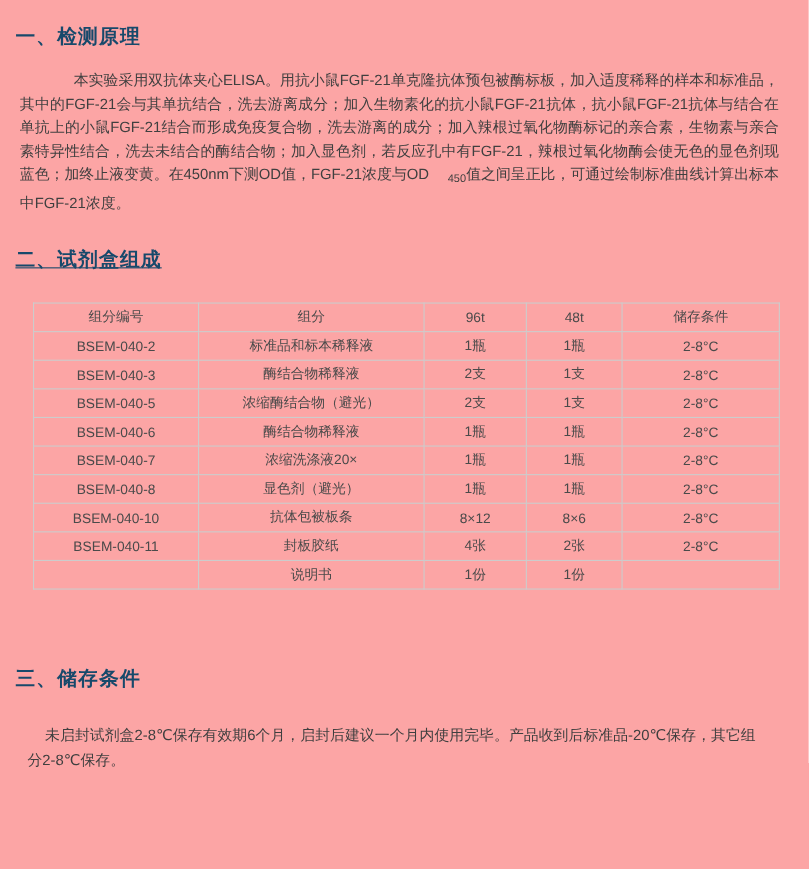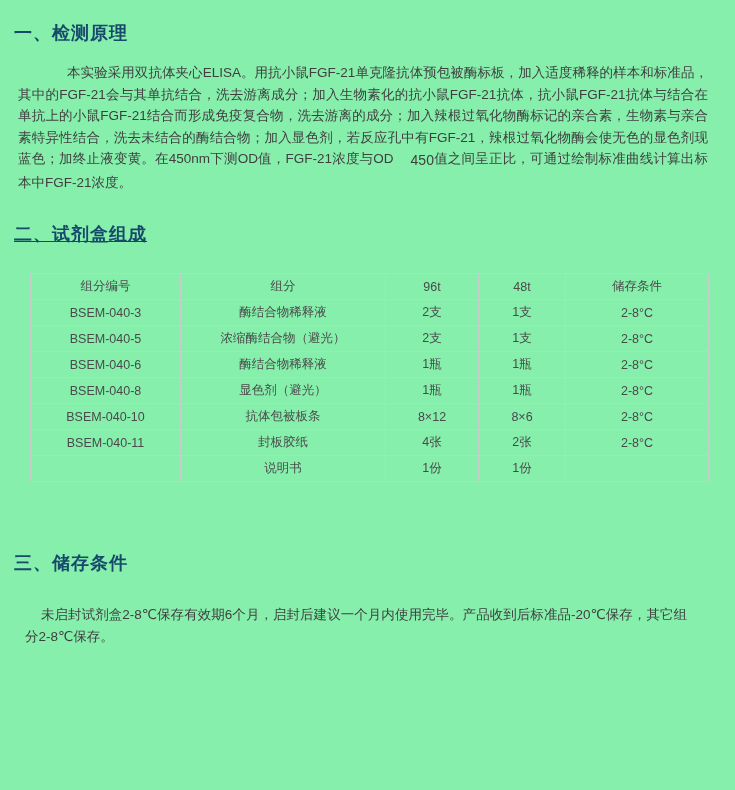--- a/index.html
+++ b/index.html
@@ -4,21 +4,21 @@
 <style>
   * { margin: 0; padding: 0; box-sizing: border-box; }
   html, body { background: #ffffff; }
   body {
     width: 735px;
     height: 790px;
     font-family: "Liberation Sans", "DejaVu Sans", sans-serif;
     color: #404040;
     overflow: hidden;
   }
-  .doc { width: 735px; height: 790px; background: #86efac; }
+  .doc { width: 735px; height: 790px; background: #fca5a5; }
 
   h2.sec-heading {
     color: #17496b;
     font-size: 18px;
     font-weight: bold;
     letter-spacing: 1px;
     margin-left: 14px;
   }
   #sec1-heading { padding-top: 21px; }
   #sec2-heading { margin-top: 29px; text-decoration: underline; }
@@ -32,21 +32,21 @@
   }
   #principle-paragraph {
     margin: 17px 27px 0 18px;
     text-indent: 49px;
   }
   #storage-paragraph {
     margin: 29px 48px 0 25px;
     text-indent: 16px;
   }
   sub.od-sub {
-    font-size: 14px;
+    font-size: 10px;
     vertical-align: -2px;
     margin-left: 17px;
   }
 
   table.components {
     margin: 27px 0 0 30px;
     width: 678px;
     border-collapse: collapse;
     table-layout: fixed;
     padding-left: 29px;
@@ -93,36 +93,50 @@
       <tr id="components-head-row">
           <th>组分编号</th>
           <th>组分</th>
           <th>96t</th>
           <th>48t</th>
           <th>储存条件</th>
         </tr>
     </thead>
     <tbody id="components-body">
         <tr>
+          <td>BSEM-040-2</td>
+          <td>标准品和标本稀释液</td>
+          <td>1瓶</td>
+          <td>1瓶</td>
+          <td>2-8°C</td>
+        </tr>
+        <tr>
           <td>BSEM-040-3</td>
           <td>酶结合物稀释液</td>
           <td>2支</td>
           <td>1支</td>
           <td>2-8°C</td>
         </tr>
         <tr>
           <td>BSEM-040-5</td>
           <td>浓缩酶结合物（避光）</td>
           <td>2支</td>
           <td>1支</td>
           <td>2-8°C</td>
         </tr>
         <tr>
           <td>BSEM-040-6</td>
           <td>酶结合物稀释液</td>
+          <td>1瓶</td>
+          <td>1瓶</td>
+          <td>2-8°C</td>
+        </tr>
+        <tr>
+          <td>BSEM-040-7</td>
+          <td>浓缩洗涤液20×</td>
           <td>1瓶</td>
           <td>1瓶</td>
           <td>2-8°C</td>
         </tr>
         <tr>
           <td>BSEM-040-8</td>
           <td>显色剂（避光）</td>
           <td>1瓶</td>
           <td>1瓶</td>
           <td>2-8°C</td>

